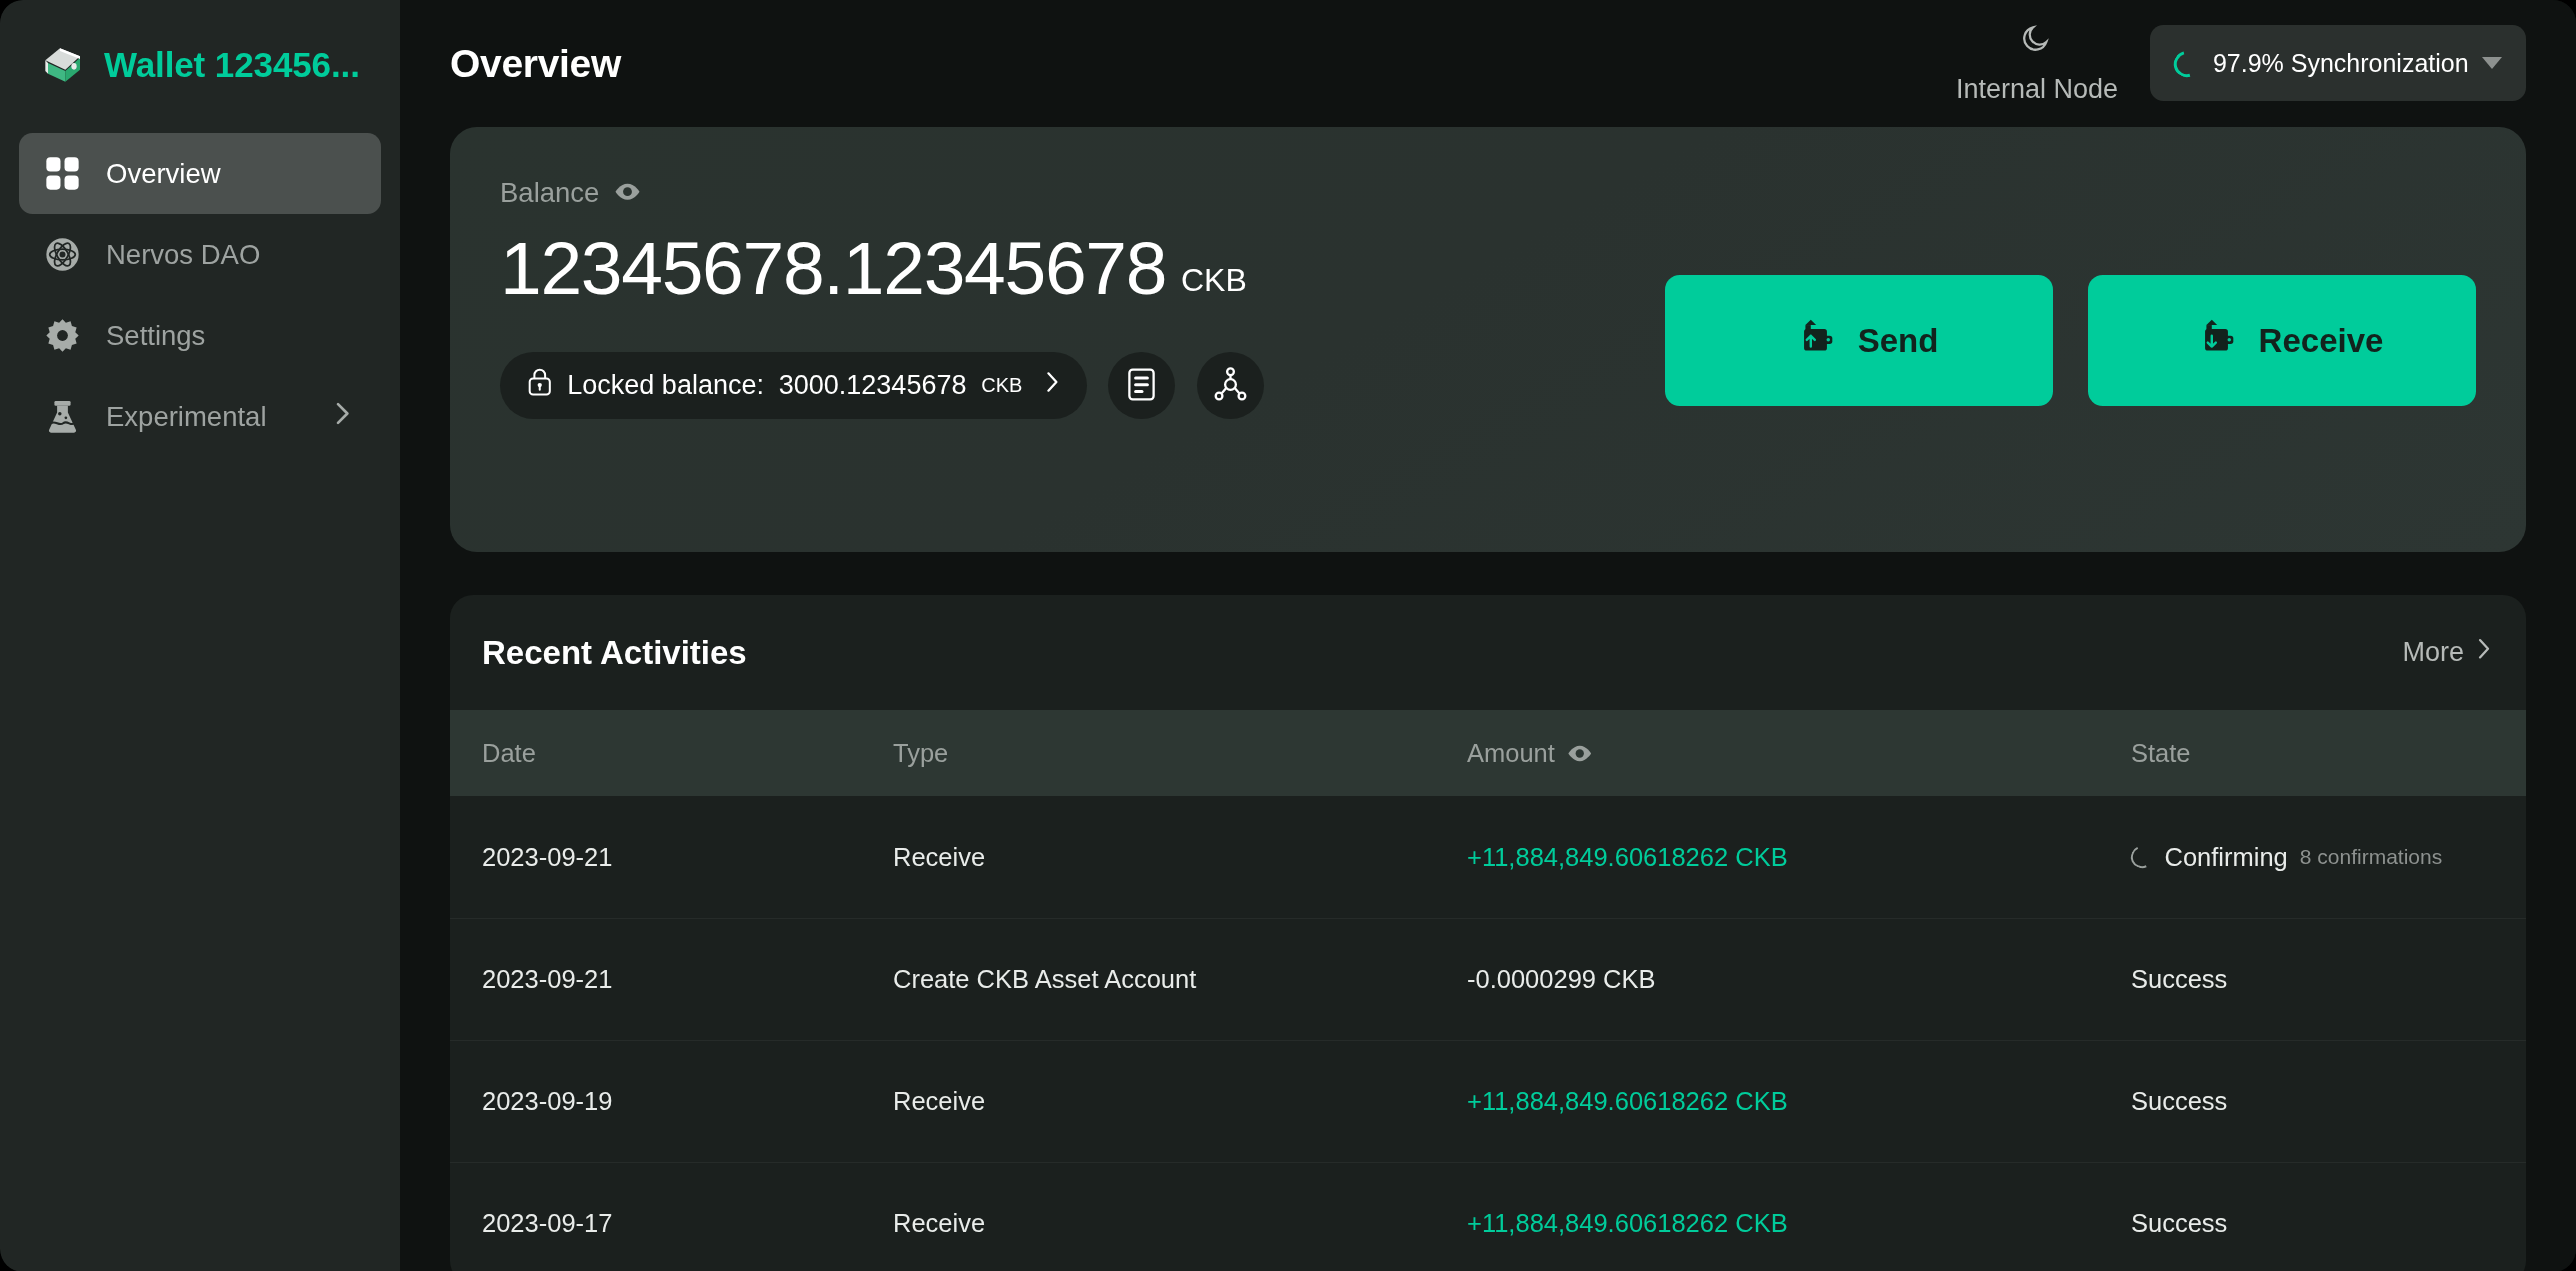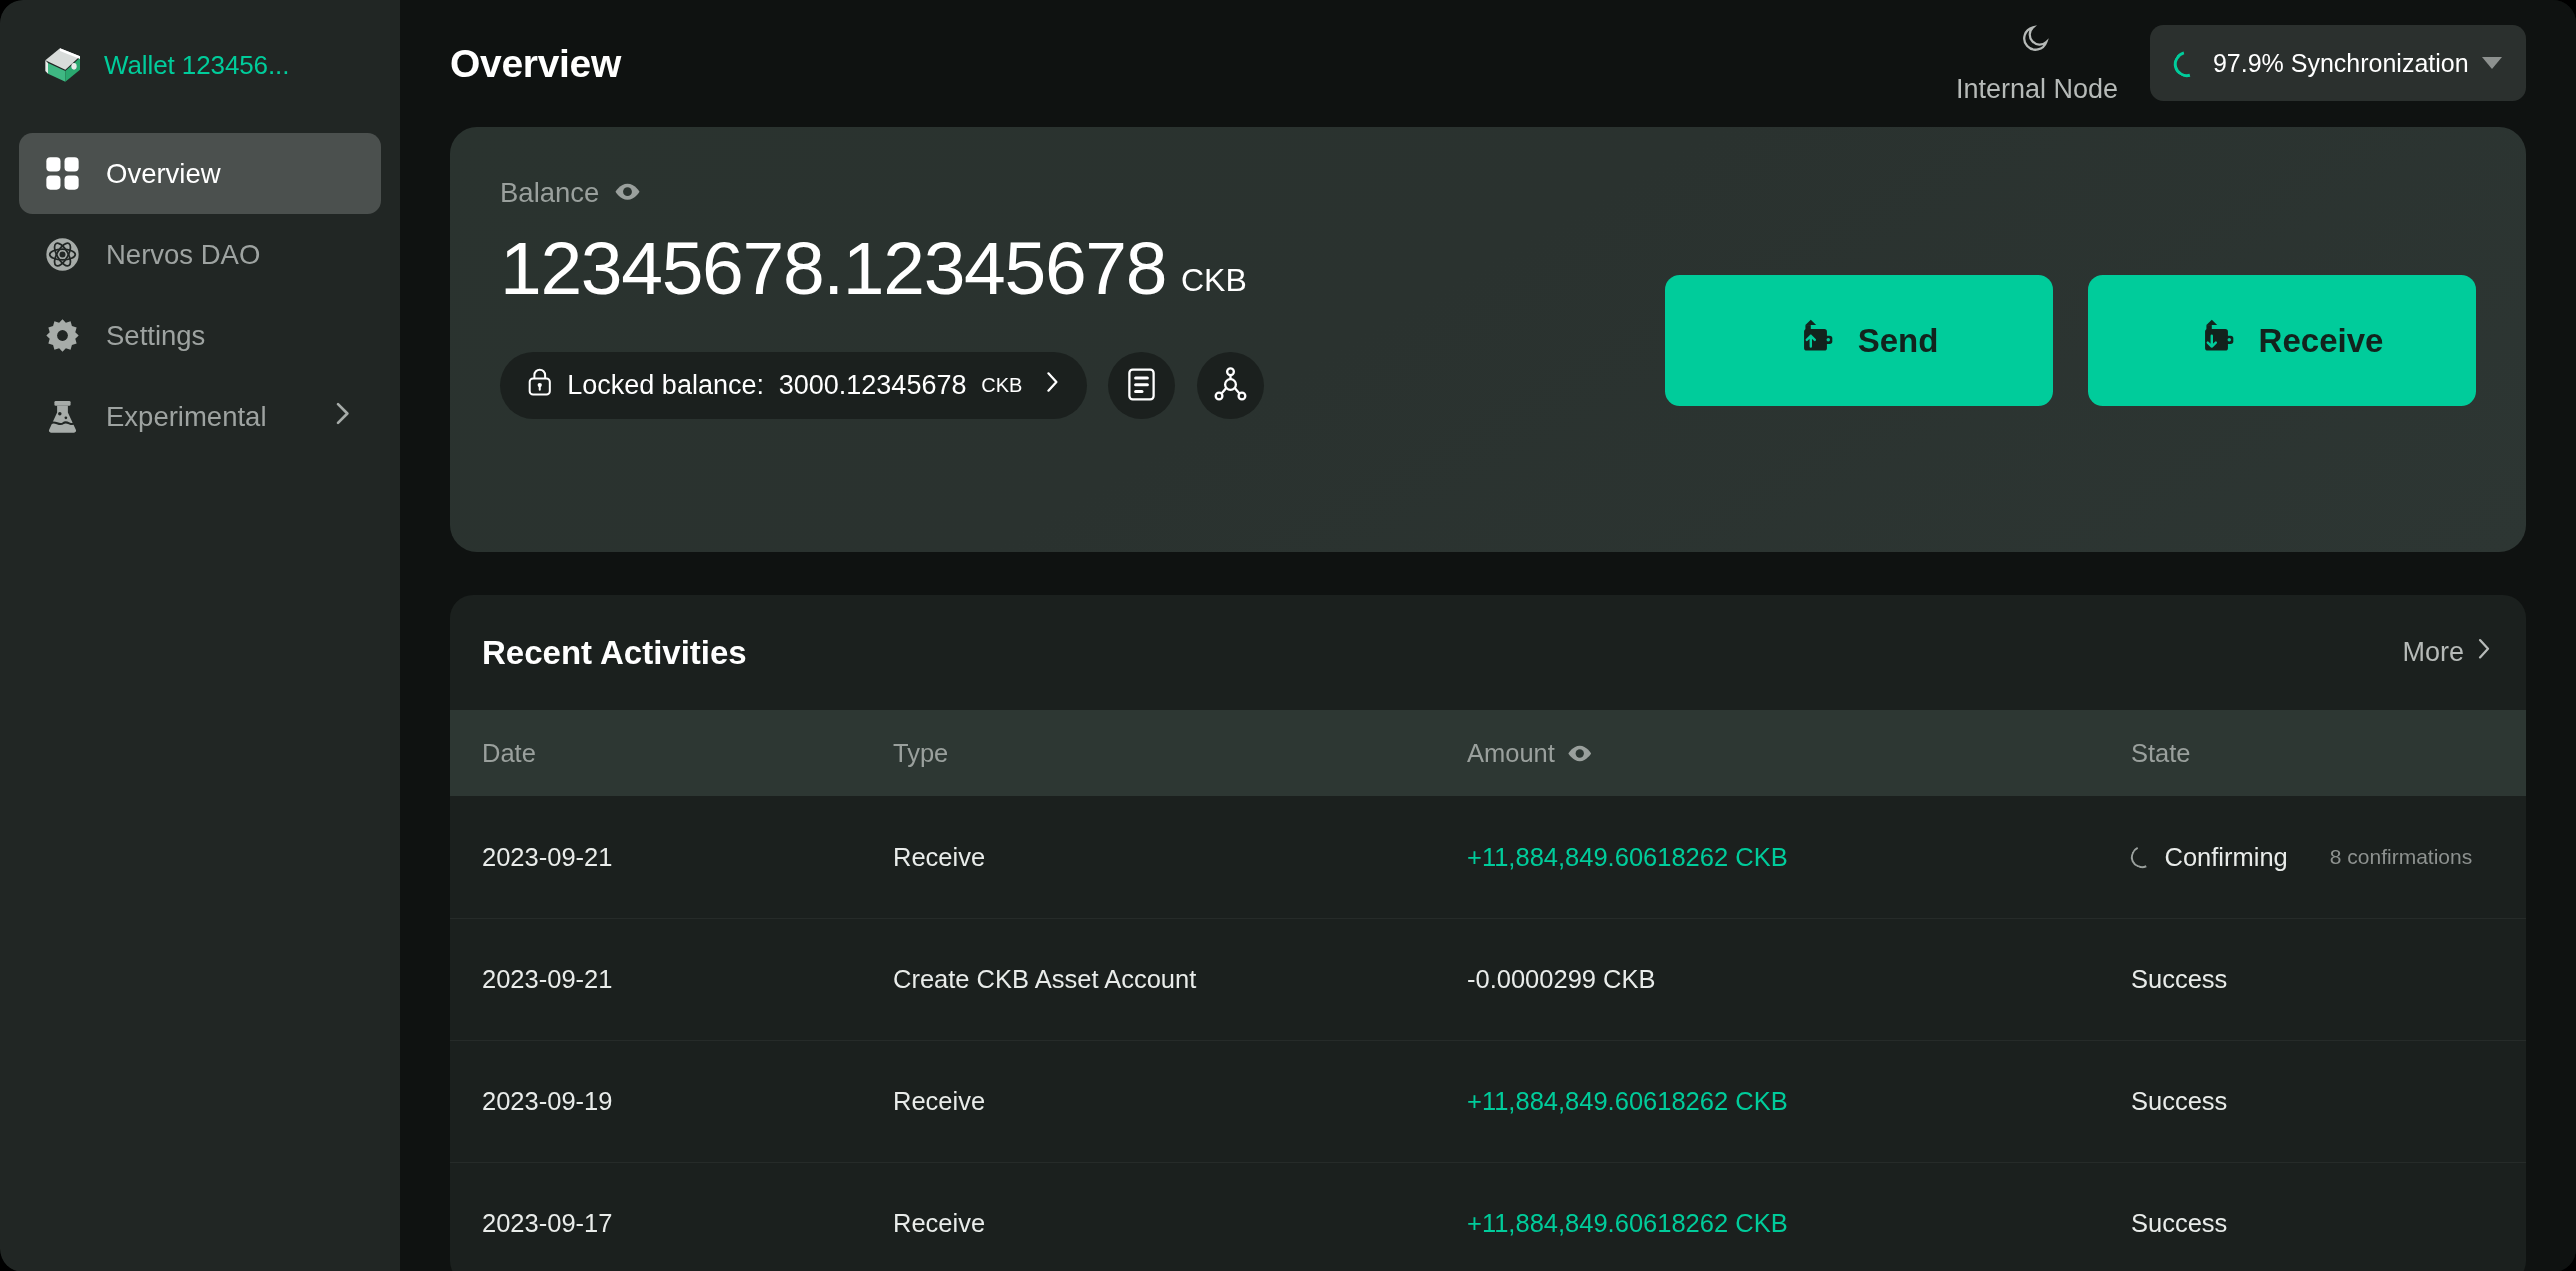--- a/index.html
+++ b/index.html
@@ -31,24 +31,25 @@
   .wallet-head {
     display: flex;
     align-items: center;
     gap: 20px;
     padding: 0 0 0 40px;
     height: 60px;
   }
   .wallet-icon { width: 44px; height: 44px; flex: 0 0 44px; position: relative; }
   .wallet-name {
     color: #00cc9b;
-    font-size: 26px;
+    font-size: 35px;
     letter-spacing: -0.1px;
     white-space: nowrap;
     overflow: hidden;
+    font-weight: bold;
   }
   .nav { margin-top: 38px; padding: 0 19px; }
   .nav-item {
     display: flex;
     align-items: center;
     gap: 24px;
     height: 81px;
     padding: 0 24px;
     border-radius: 13.4px;
     color: #9ea3a1;
@@ -180,21 +181,21 @@
   .c-amt  { width: 664px; flex: 0 0 664px; }
   .c-state { flex: 1 1 auto; display:flex; align-items:center; gap: 12px; }
   .amt-pos { color: #00cc9b; }
   .spin-sm {
     width: 21.5px; height: 21.5px; border-radius: 50%;
     border: 2.7px solid #9aa09d;
     border-right-color: transparent; border-top-color: transparent;
     transform: rotate(20deg);
     flex: 0 0 21.5px;
   }
-  .confirm-count { color: #8d918f; font-size: 21px; margin-left: 30px; }
+  .confirm-count { color: #8d918f; font-size: 21px; margin-left: 0; }
   .amount-hdr { display: flex; align-items: center; gap: 12px; }
 </style>
 </head>
 <body>
 
 <div class="app">
 
   <aside class="sidebar">
 
     <div class="wallet-head">

